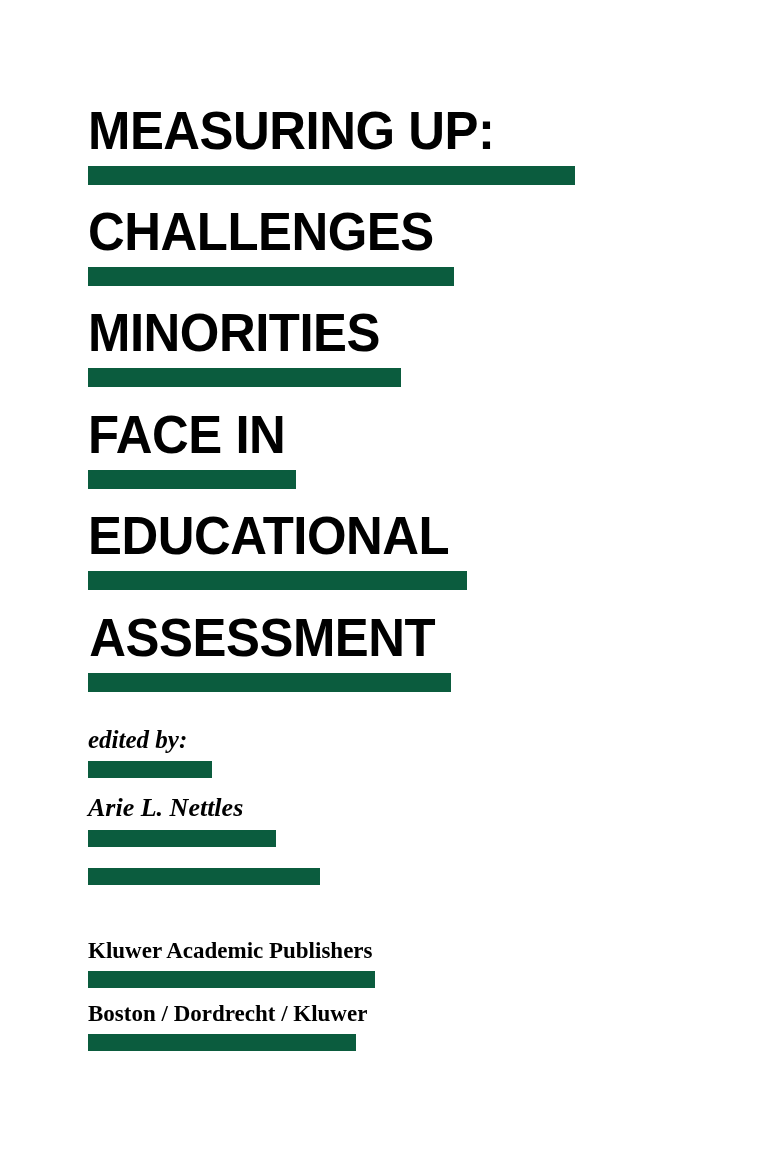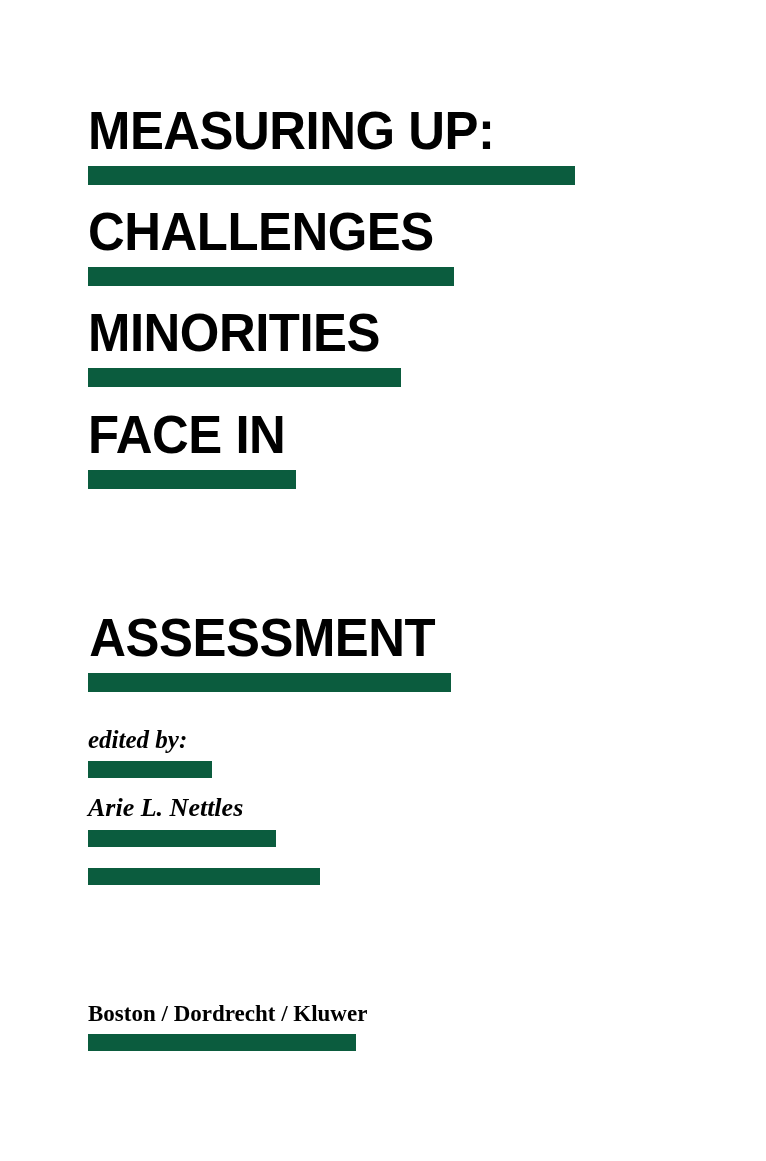--- a/index.html
+++ b/index.html
@@ -90,39 +90,47 @@
   <div class="block" style="top:306px;">
     <div class="title-text">MINORITIES</div>
     <div class="rule" style="width:313px;"></div>
   </div>
 
   <div class="block" style="top:408px;">
     <div class="title-text">FACE IN</div>
     <div class="rule" style="width:208px;"></div>
   </div>
 
+  <div class="block" style="top:509px;">
+    <div class="title-text">EDUCATIONAL</div>
+    <div class="rule" style="width:379px;"></div>
+  </div>
 
   <div class="block" style="top:611px;text-align:center;">
     <div class="title-text">ASSESSMENT</div>
     <div class="rule" style="width:363px;"></div>
   </div>
 
   <div class="block" style="top:726px;">
     <div class="editor-label">edited by:</div>
     <div class="rule-small" style="width:124px;"></div>
   </div>
 
   <div class="block" style="top:793px;">
     <div class="editor-name">Arie L. Nettles</div>
     <div class="rule-small" style="width:188px;"></div>
   </div>
 
   <div class="block" style="top:861px;">
     <div class="rule-small" style="width:232px;"></div>
   </div>
 
+  <div class="block" style="top:938px;">
+    <div class="pub-text">Kluwer Academic Publishers</div>
+    <div class="rule-small" style="width:287px;"></div>
+  </div>
 
   <div class="block" style="top:1001px;">
     <div class="pub-text">Boston / Dordrecht / Kluwer</div>
     <div class="rule-small" style="width:268px;"></div>
   </div>
 
 </div>
 
 </body></html>

